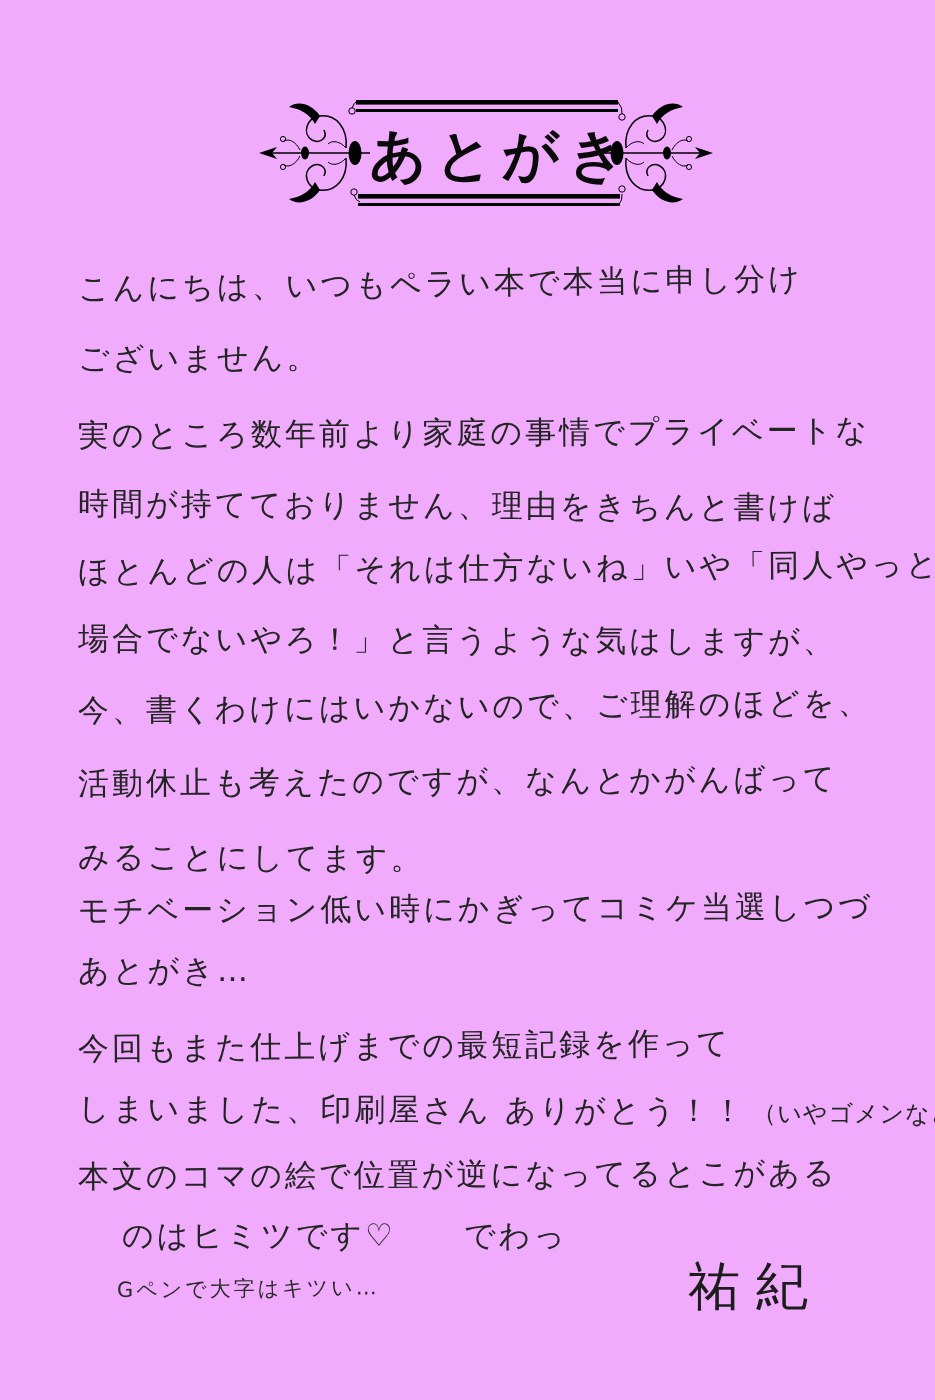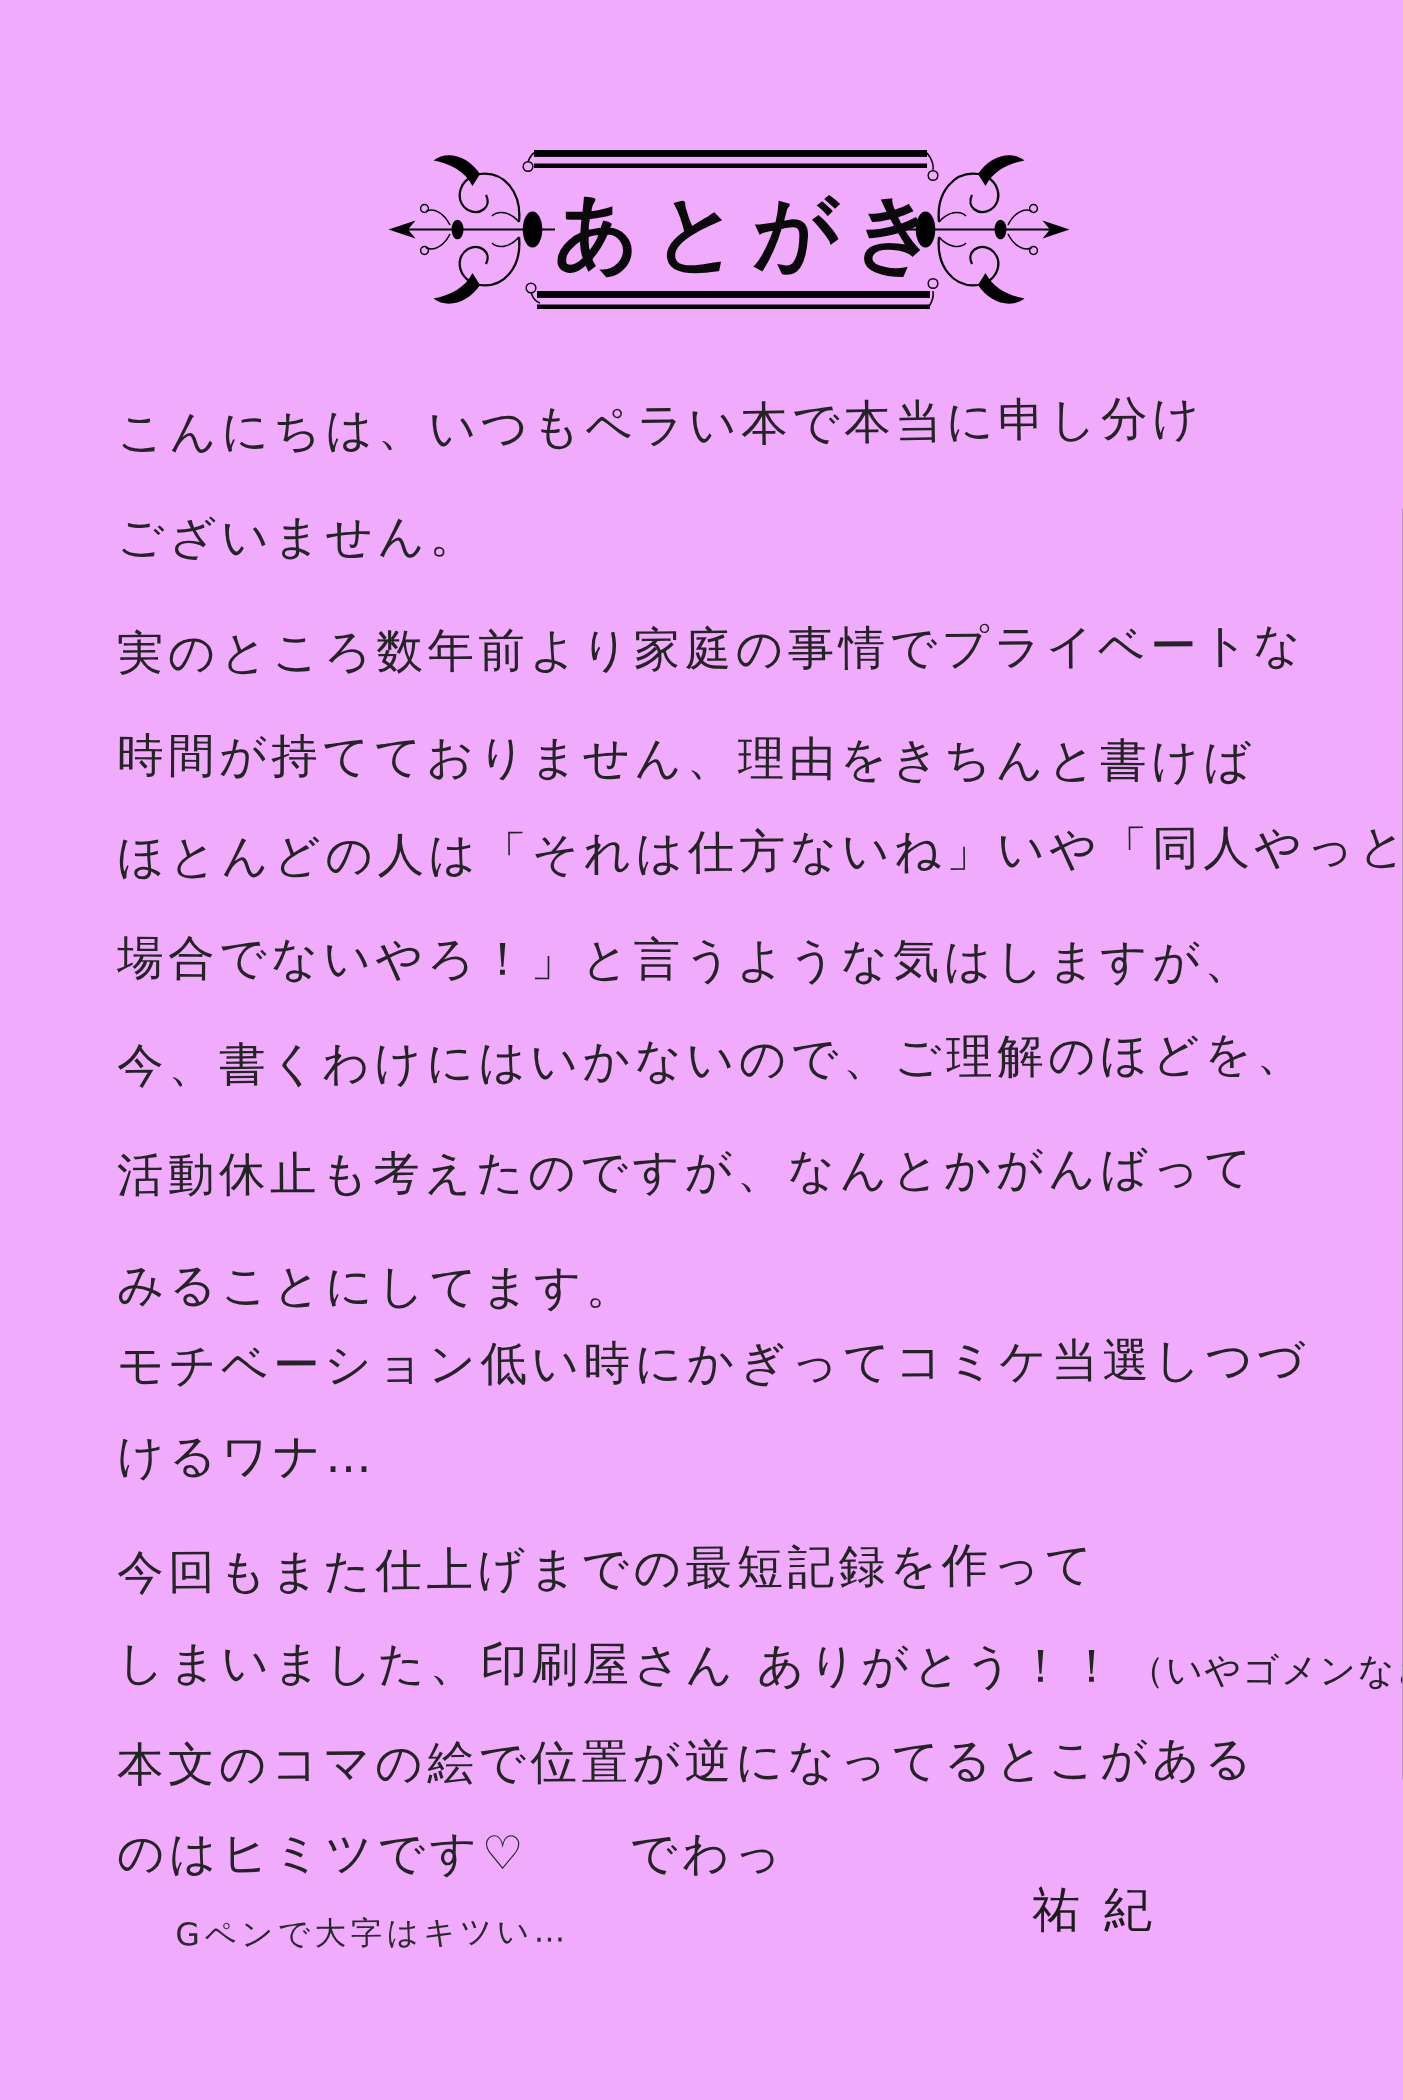--- a/index.html
+++ b/index.html
@@ -49,36 +49,36 @@
   .line:nth-of-type(5){top:551px;transform:rotate(-0.5deg);}
   .line:nth-of-type(6){top:618px;transform:rotate(0.2deg);}
   .line:nth-of-type(7){top:690px;transform:rotate(-0.6deg);}
   .line:nth-of-type(8){top:763px;transform:rotate(-0.4deg);}
   .line:nth-of-type(9){top:836px;transform:rotate(0.3deg);}
   .line:nth-of-type(10){top:890px;transform:rotate(-0.3deg);}
   .line:nth-of-type(11){top:950px;}
   .line:nth-of-type(12){top:1028px;transform:rotate(-0.5deg);}
   .line:nth-of-type(13){top:1088px;transform:rotate(0.2deg);}
   .line:nth-of-type(14){top:1156px;transform:rotate(-0.3deg);}
-  .line:nth-of-type(15){top:1215px;}
+  .line:nth-of-type(15){top:1215px;margin-left:44px;}
   .aside-note{
     font-size:24px;
     letter-spacing:1px;
     margin-left:6px;
   }
   .footnote{
     position:absolute;left:117px;top:1276px;
     font-size:21px;letter-spacing:3px;
     color:#2a2a2a;
     transform:rotate(-0.6deg);transform-origin:left center;
     white-space:nowrap;
   }
   .signature{
     position:absolute;left:688px;top:1252px;
-    font-size:32px;letter-spacing:16px;
+    font-size:52px;letter-spacing:16px;
     color:#1c1c1c;
     white-space:nowrap;
   }
 </style>
 </head>
 <body>
 
 <div class="page">
 
   <div class="banner">
@@ -131,21 +131,21 @@
     <div class="line">こんにちは、いつもペラい本で本当に申し分け</div>
     <div class="line">ございません。</div>
     <div class="line">実のところ数年前より家庭の事情でプライベートな</div>
     <div class="line">時間が持てておりません、理由をきちんと書けば</div>
     <div class="line">ほとんどの人は「それは仕方ないね」いや「同人やっとる</div>
     <div class="line">場合でないやろ！」と言うような気はしますが、</div>
     <div class="line">今、書くわけにはいかないので、ご理解のほどを、</div>
     <div class="line">活動休止も考えたのですが、なんとかがんばって</div>
     <div class="line">みることにしてます。</div>
     <div class="line">モチベーション低い時にかぎってコミケ当選しつづ</div>
-    <div class="line">けるワナ…</div>
+    <div class="line">あとがき…</div>
     <div class="line">今回もまた仕上げまでの最短記録を作って</div>
     <div class="line">
       <span>しまいました、印刷屋さん ありがとう！！</span><span class="aside-note">（いやゴメンなさいッ…）</span>
     </div>
     <div class="line">本文のコマの絵で位置が逆になってるとこがある</div>
     <div class="line">のはヒミツです♡　　でわっ</div>
   </div>
 
   <div class="footnote">Gペンで大字はキツい…</div>
 

